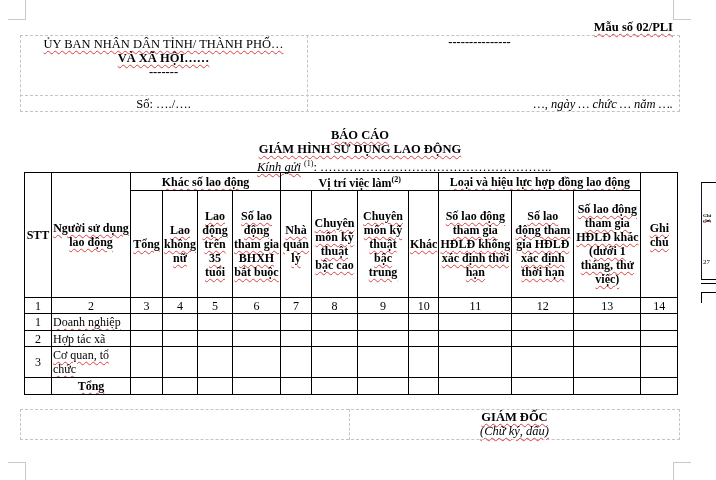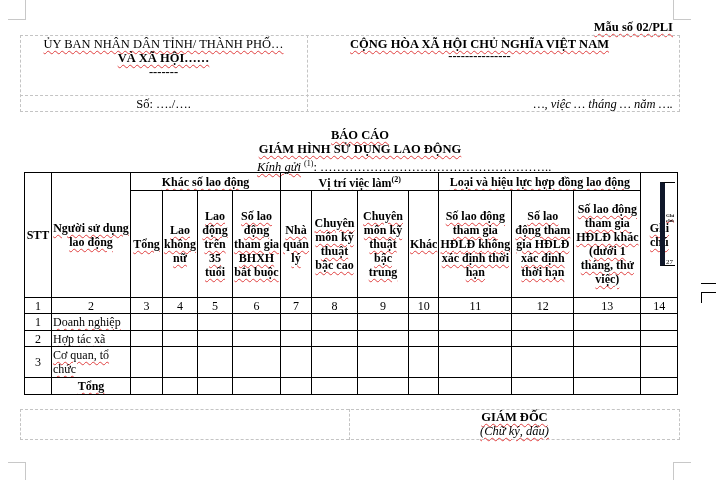--- a/index.html
+++ b/index.html
@@ -13,22 +13,22 @@
   .b { font-weight: bold; }
   .i { font-style: italic; }
 
   table.report { position: absolute; left: 24px; top: 172px; border-collapse: collapse; table-layout: fixed;
                  font-size: 12px; line-height: 14px; }
   table.report td { border: 1px solid #000; padding: 0 1px; text-align: center; vertical-align: middle;
                     overflow: hidden; box-sizing: border-box; }
   table.report td.th { font-weight: bold; }
   table.report td.left { text-align: left; }
 
-  .side-page { position: absolute; left: 660px; top: 182px; width: 15px; height: 84px;
-               border-top: 1px solid #000; border-left: 5px solid #0f172a; border-bottom: 1px solid #000; box-sizing: border-box; }
+  .side-page { position: absolute; left: 701px; top: 182px; width: 15px; height: 98px;
+               border-top: 1px solid #000; border-left: 1px solid #0f172a; border-bottom: 1px solid #000; box-sizing: border-box; }
 </style>
 </head>
 <body>
 
 <div class="corner" style="left:8px; top:0px; border-right-width:1px; border-bottom-width:1px;"></div>
 <div class="corner" style="left:673px; top:0px; border-left-width:1px; border-bottom-width:1px;"></div>
 <div class="corner" style="left:8px; top:462px; border-right-width:1px; border-top-width:1px;"></div>
 <div class="corner" style="left:673px; top:462px; border-left-width:1px; border-top-width:1px;"></div>
 
 <div class="hdr-text b" style="left:560px; top:20px; width:113px; text-align:right;">
@@ -42,25 +42,24 @@
 <div class="hdr-text" style="left:20px; top:37px; width:287px;">
   <div><span class="sq">ỦY BAN NHÂN DÂN TỈNH/ THÀNH PHỐ…</span></div>
   <div class="b"><span class="sq">VÀ XÃ HỘI……</span></div>
   <div class="b">-------</div>
 </div>
 <div class="hdr-text" style="left:20px; top:97px; width:287px;">
   <span>Số: …./….</span>
 </div>
 
 <div class="hdr-text" style="left:307px; top:37px; width:345px;">
-  <div class="b"><span class="sq">CỘNG HÒA XÃ HỘI CHỦ NGHĨA VIỆT NAM</span></div>
   <div class="b" style="line-height:10px;">---------------</div>
 </div>
 <div class="hdr-text i" style="left:307px; top:97px; width:366px; text-align:right;">
-  <span>…, việc … tháng … năm ….</span>
+  <span>…, ngày … chức … năm ….</span>
 </div>
 
 <div class="hdr-text b" style="left:200px; top:128px; width:320px; line-height:14px;">
   <div><span class="sq">BÁO CÁO</span></div>
   <div><span class="sq">GIÁM HÌNH SỬ DỤNG LAO ĐỘNG</span></div>
 </div>
 <div class="hdr-text" style="left:225px; top:157px; text-align:left;margin-left:32px;">
   <span class="sq i">Kính gửi</span>
   <sup style="font-size:8px;">(1)</sup><span>: ………………………………………………..</span>
 </div>

